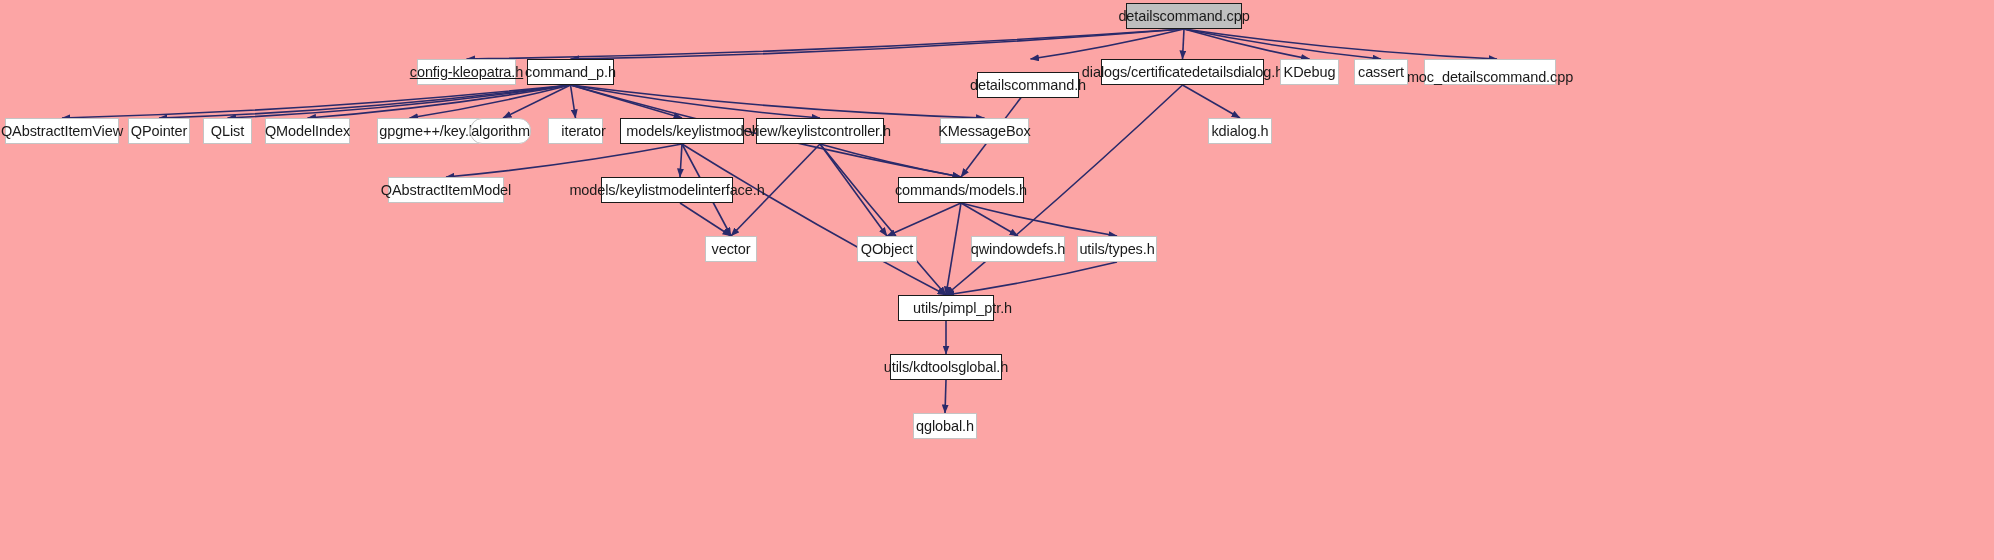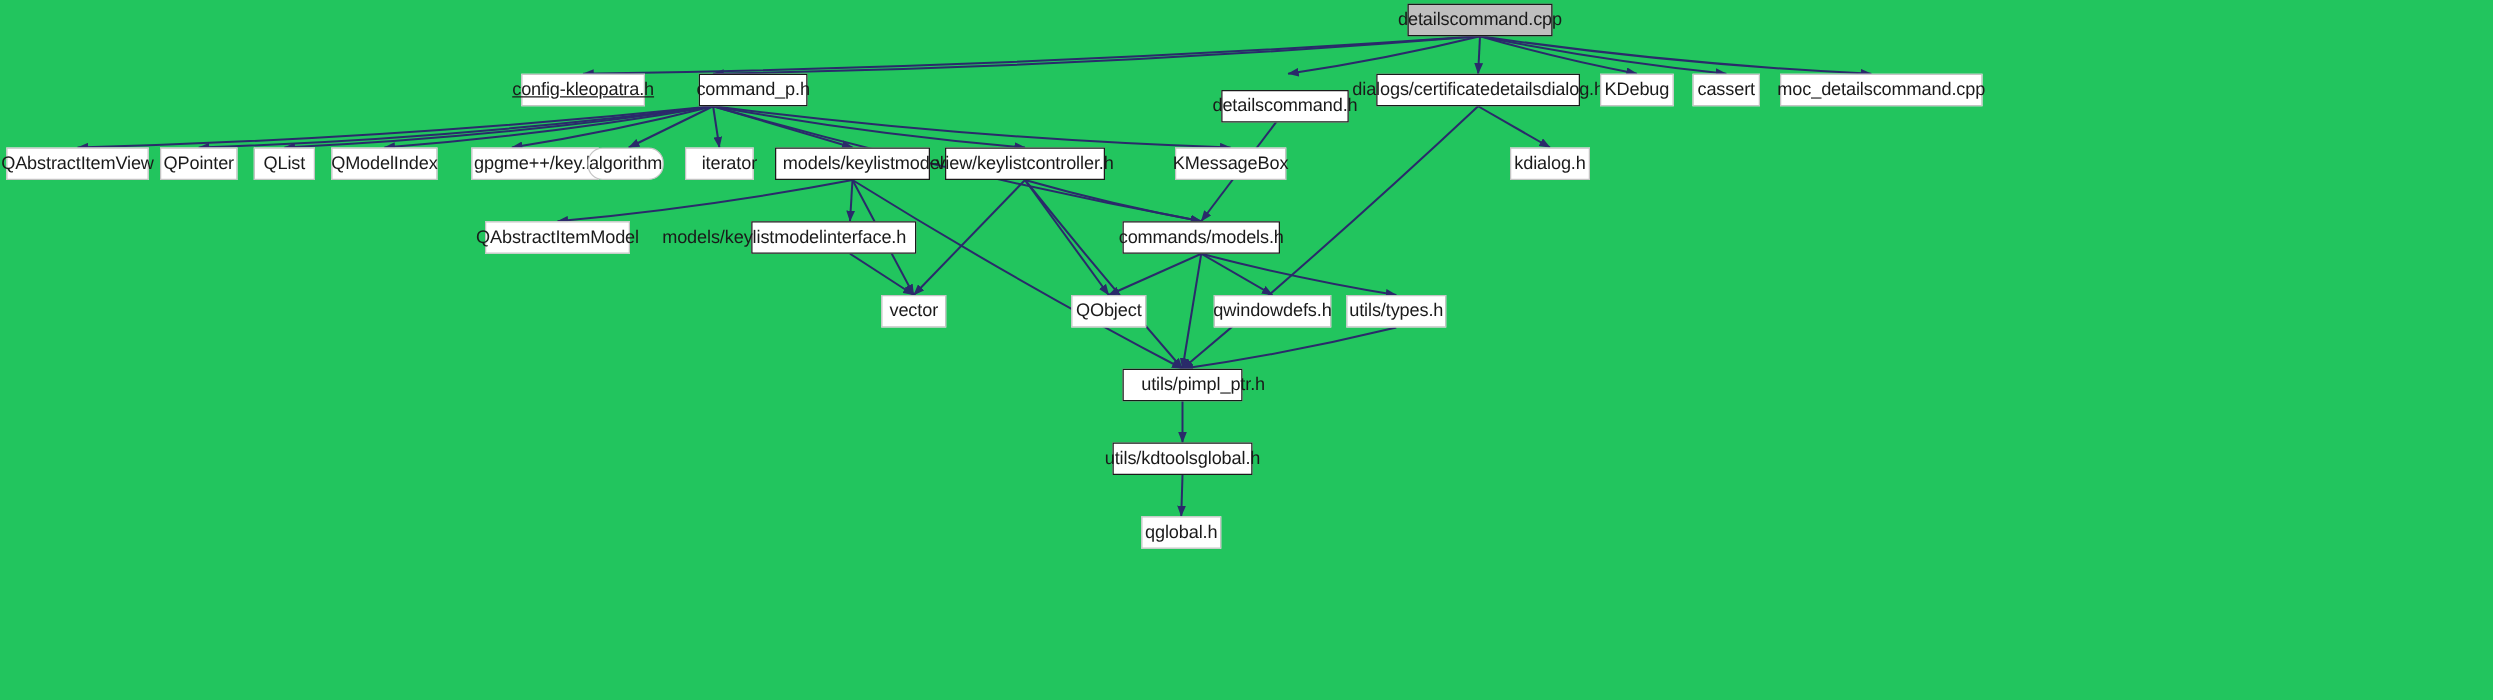--- a/index.html
+++ b/index.html
@@ -4,21 +4,21 @@
 <style>
   html, body {
     margin: 0;
     padding: 0;
     background: #ffffff;
   }
   #graph {
     position: relative;
     width: 1994px;
     height: 560px;
-    background: #22c55e;
+    background: #fca5a5;
     font-family: "Liberation Sans", sans-serif;
     overflow: hidden;
   }
   #edges {
     position: absolute;
     left: 0;
     top: 0;
     width: 1994px;
     height: 560px;
   }
@@ -96,36 +96,36 @@
         <path d="M946,380 Q945.5,396.5 945,413"></path>
       </g>
   </svg>
   <div id="node-layer">
       <div class="node root" style="left: 1126px; top: 3px; width: 116px;">
         <span>detailscommand.cpp</span>
       </div>
       <div class="node" style="left: 417px; top: 59px; width: 99px; text-decoration: underline;">
         <span>config-kleopatra.h</span>
       </div>
-      <div class="node strong" style="left: 527px; top: 59px; width: 87px; margin-left: 32px;">
+      <div class="node strong" style="left: 527px; top: 59px; width: 87px;">
         <span>command_p.h</span>
       </div>
       <div class="node strong" style="left: 977px; top: 59px; width: 102px; margin-top: 13px;">
         <span>detailscommand.h</span>
       </div>
       <div class="node strong" style="left: 1101px; top: 59px; width: 163px;">
         <span>dialogs/certificatedetailsdialog.h</span>
       </div>
       <div class="node" style="left: 1280px; top: 59px; width: 59px;">
         <span>KDebug</span>
       </div>
       <div class="node" style="left: 1354px; top: 59px; width: 54px;">
         <span>cassert</span>
       </div>
-      <div class="node" style="left: 1424px; top: 59px; width: 162px;">
+      <div class="node" style="left: 1424px; top: 59px; width: 132px; align-items: flex-end;">
         <span>moc_detailscommand.cpp</span>
       </div>
       <div class="node" style="left: 5px; top: 118px; width: 114px;">
         <span>QAbstractItemView</span>
       </div>
       <div class="node" style="left: 128px; top: 118px; width: 62px;">
         <span>QPointer</span>
       </div>
       <div class="node" style="left: 203px; top: 118px; width: 49px;">
         <span>QList</span>
@@ -150,21 +150,21 @@
       </div>
       <div class="node" style="left: 940px; top: 118px; width: 89px;">
         <span>KMessageBox</span>
       </div>
       <div class="node" style="left: 1208px; top: 118px; width: 64px;">
         <span>kdialog.h</span>
       </div>
       <div class="node" style="left: 388px; top: 177px; width: 116px;">
         <span>QAbstractItemModel</span>
       </div>
-      <div class="node strong" style="left: 601px; top: 177px; width: 132px; justify-content: flex-end;">
+      <div class="node strong" style="left: 601px; top: 177px; width: 132px;">
         <span>models/keylistmodelinterface.h</span>
       </div>
       <div class="node strong" style="left: 898px; top: 177px; width: 126px;">
         <span>commands/models.h</span>
       </div>
       <div class="node" style="left: 705px; top: 236px; width: 52px;">
         <span>vector</span>
       </div>
       <div class="node" style="left: 857px; top: 236px; width: 60px;">
         <span>QObject</span>

